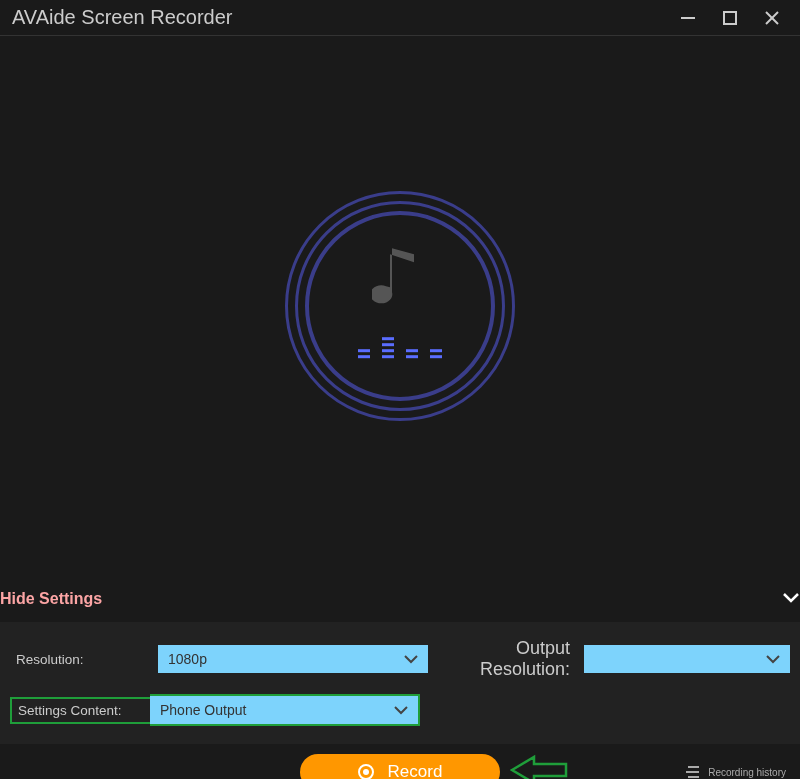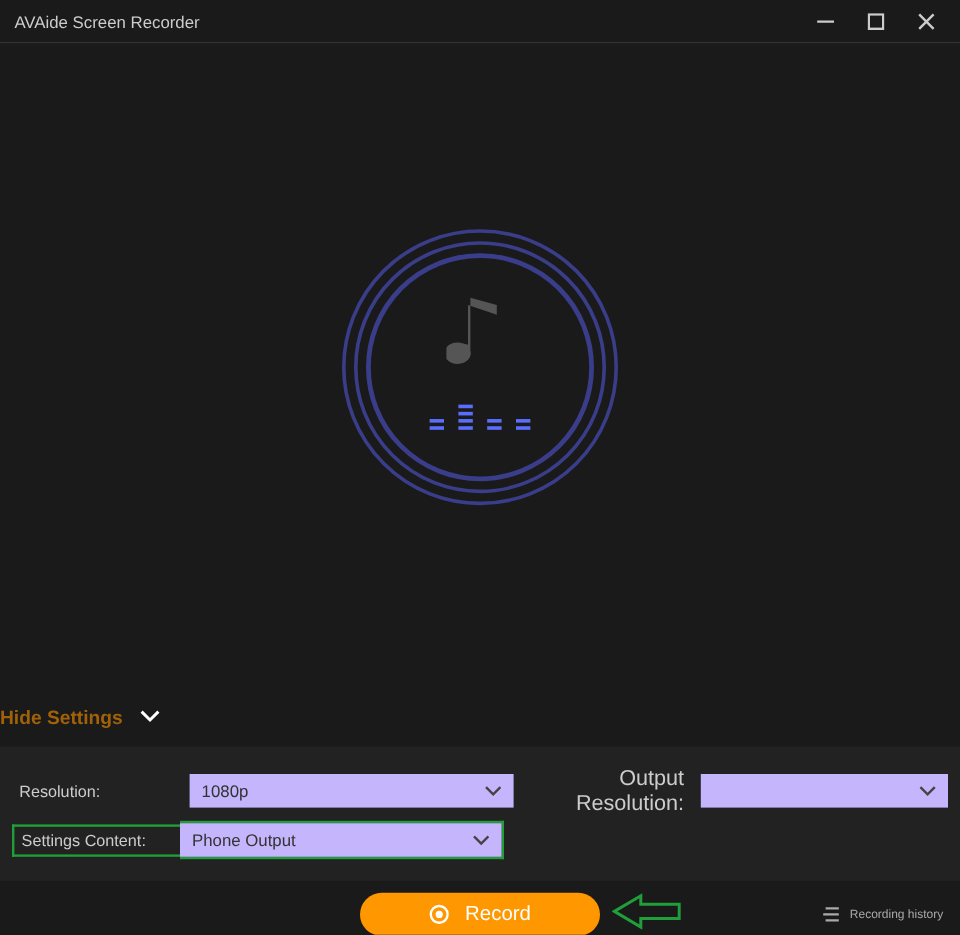--- a/index.html
+++ b/index.html
@@ -13,21 +13,21 @@
     }
     .titlebar {
       height: 36px;
       display: flex;
       align-items: center;
       justify-content: space-between;
       padding: 0 12px;
       border-bottom: 1px solid #333;
     }
     .app-title {
-      font-size: 14px;
+      font-size: 20px;
       color: #ccc;
     }
     .win-controls {
       display: flex;
       gap: 10px;
     }
     .win-btn {
       width: 32px;
       height: 28px;
       display: flex;
@@ -71,49 +71,50 @@
       align-items: end;
       gap: 12px;
       height: 24px;
     }
     .eq-col { display: flex; flex-direction: column; gap: 3px; align-items: center; justify-content: flex-end; height: 100%; }
     .eq-dash { width: 12px; height: 3px; background: #5a6dff; }
     .hide-settings {
       height: 46px;
       display: flex;
       align-items: center;
-      justify-content: flex-start;
+      justify-content: space-between;
       gap: 14px;
       font-weight: 700;
       font-size: 16px;
-      color: #a16207;
+      color: #fca5a5;
       cursor: pointer;
     }
     .settings-panel {
       background: #222;
       padding: 12px 10px 18px 10px;
     }
     .settings-row {
       display: flex;
       align-items: center;
       gap: 8px;
+      margin-bottom: 10px;
     }
     .label-cell {
       width: 140px;
       font-size: 13.5px;
       color: #ccc;
       padding: 4px 6px;
     }
     .select-cell {
       flex: 0 0 270px;
     }
     .select {
       width: 100%;
       height: 28px;
-      background: #c4b5fd;
+      background: #7dd3fc;
       color: #333;
       font-size: 14px;
       padding: 0 10px;
       display: flex;
       align-items: center;
       justify-content: space-between;
       cursor: pointer;
       border: none;
     }
     .label-cell2 {

